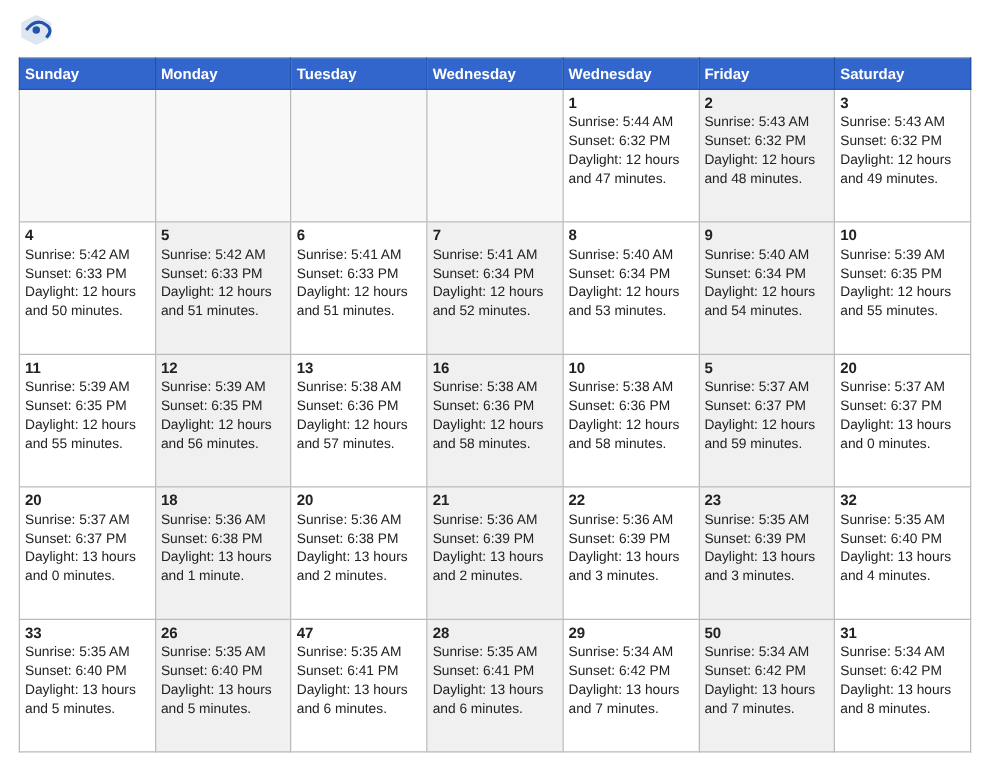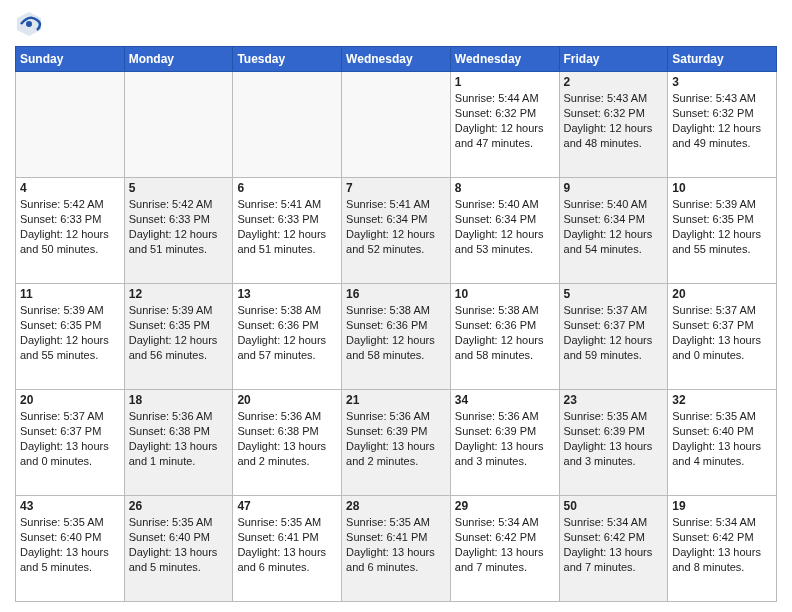--- a/index.html
+++ b/index.html
@@ -227,35 +227,35 @@
           </td>
           <td>
             <span class="day-number">20</span>
             <div class="day-info">Sunrise: 5:36 AM<br>Sunset: 6:38 PM<br>Daylight: 13 hours<br>and 2 minutes.</div>
           </td>
           <td class="shaded">
             <span class="day-number">21</span>
             <div class="day-info">Sunrise: 5:36 AM<br>Sunset: 6:39 PM<br>Daylight: 13 hours<br>and 2 minutes.</div>
           </td>
           <td>
-            <span class="day-number">34</span>
+            <span class="day-number">22</span>
             <div class="day-info">Sunrise: 5:36 AM<br>Sunset: 6:39 PM<br>Daylight: 13 hours<br>and 3 minutes.</div>
           </td>
           <td class="shaded">
             <span class="day-number">23</span>
             <div class="day-info">Sunrise: 5:35 AM<br>Sunset: 6:39 PM<br>Daylight: 13 hours<br>and 3 minutes.</div>
           </td>
           <td>
             <span class="day-number">32</span>
             <div class="day-info">Sunrise: 5:35 AM<br>Sunset: 6:40 PM<br>Daylight: 13 hours<br>and 4 minutes.</div>
           </td>
         </tr>
         <tr>
           <td>
-            <span class="day-number">43</span>
+            <span class="day-number">33</span>
             <div class="day-info">Sunrise: 5:35 AM<br>Sunset: 6:40 PM<br>Daylight: 13 hours<br>and 5 minutes.</div>
           </td>
           <td class="shaded">
             <span class="day-number">26</span>
             <div class="day-info">Sunrise: 5:35 AM<br>Sunset: 6:40 PM<br>Daylight: 13 hours<br>and 5 minutes.</div>
           </td>
           <td>
             <span class="day-number">47</span>
             <div class="day-info">Sunrise: 5:35 AM<br>Sunset: 6:41 PM<br>Daylight: 13 hours<br>and 6 minutes.</div>
           </td>
@@ -265,19 +265,19 @@
           </td>
           <td>
             <span class="day-number">29</span>
             <div class="day-info">Sunrise: 5:34 AM<br>Sunset: 6:42 PM<br>Daylight: 13 hours<br>and 7 minutes.</div>
           </td>
           <td class="shaded">
             <span class="day-number">50</span>
             <div class="day-info">Sunrise: 5:34 AM<br>Sunset: 6:42 PM<br>Daylight: 13 hours<br>and 7 minutes.</div>
           </td>
           <td>
-            <span class="day-number">19</span>
+            <span class="day-number">31</span>
             <div class="day-info">Sunrise: 5:34 AM<br>Sunset: 6:42 PM<br>Daylight: 13 hours<br>and 8 minutes.</div>
           </td>
         </tr>
       </tbody>
   </table>
 </div>
 
 </body></html>

